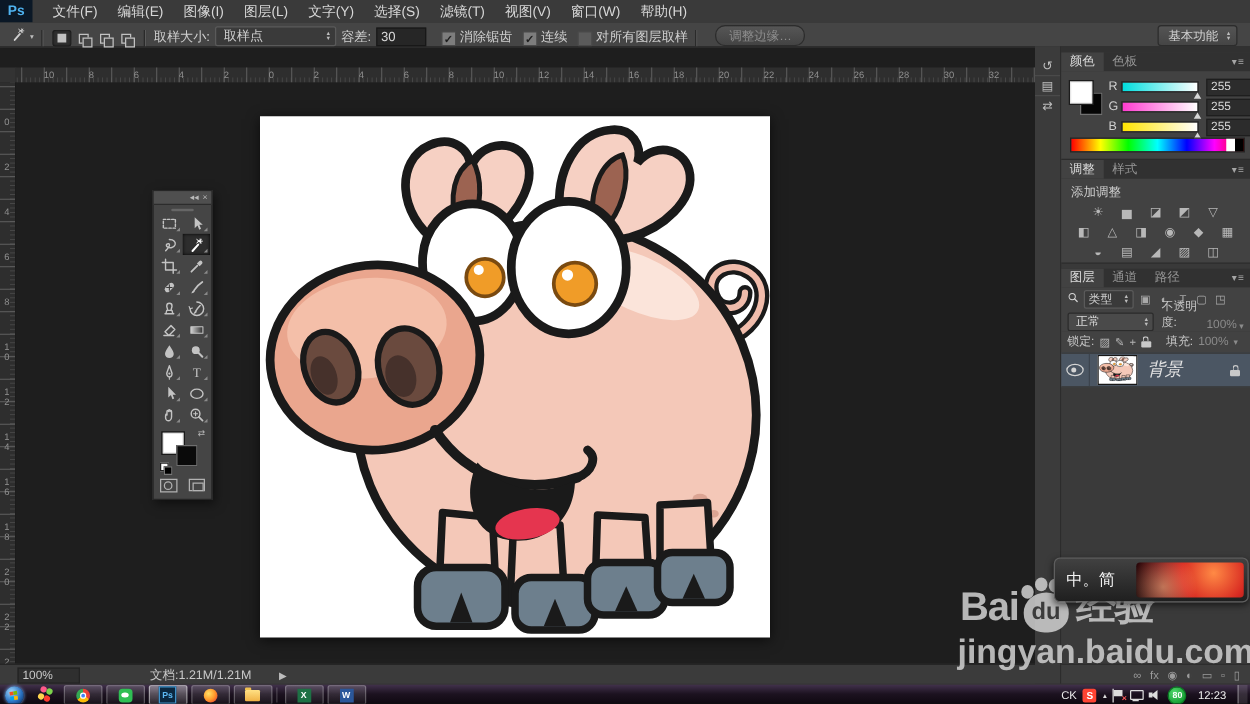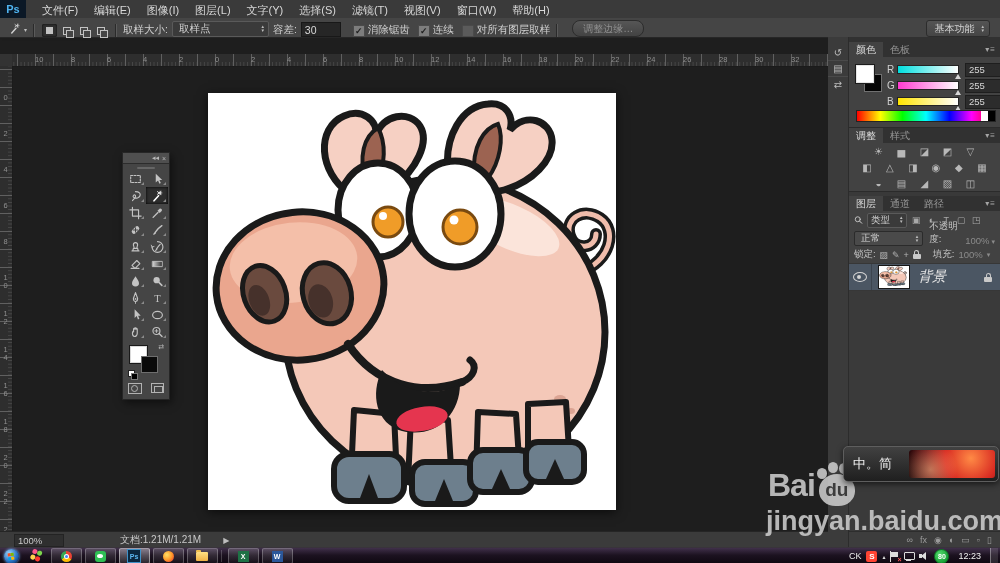--- a/index.html
+++ b/index.html
@@ -582,20 +582,21 @@
             <span id="spec-b"></span>
         </div>
       </div>
 
       <div class="ptabs">
         <span class="ptab on">调整</span>
         <span class="ptab">样式</span>
         <span class="pmenu">▾≡</span>
       </div>
       <div class="pbody">
+        <div id="adjheading">添加调整</div>
         <div id="adjrows">
             <div class="adjrow">
               <span class="adj-ic">☀</span>
               <span class="adj-ic">▅</span>
               <span class="adj-ic">◪</span>
               <span class="adj-ic">◩</span>
               <span class="adj-ic">▽</span>
             </div>
             <div class="adjrow">
               <span class="adj-ic">◧</span>
@@ -704,20 +705,21 @@
     <span class="t" style="color:rgba(204,204,204,.88)">Bai</span>
     <span id="paw">
       <span class="toe" style="left:1px;top:6px"></span>
       <span class="toe" style="left:12px;top:0px"></span>
       <span class="toe" style="left:23px;top:1px"></span>
       <span class="toe" style="left:33px;top:8px"></span>
       <span class="pad">
           <span>du</span>
         </span>
     </span>
+    <span class="t" style="color:rgba(204,204,204,.88)">经验</span>
   </div>
   <div id="wm2" class="abs" style="color:rgba(204,204,204,.88);z-index:40">jingyan.baidu.com</div>
 
   <div id="ime" class="abs">
     <span class="txt">中。简</span>
     <span class="art">
         <i></i>
       </span>
   </div>
 

